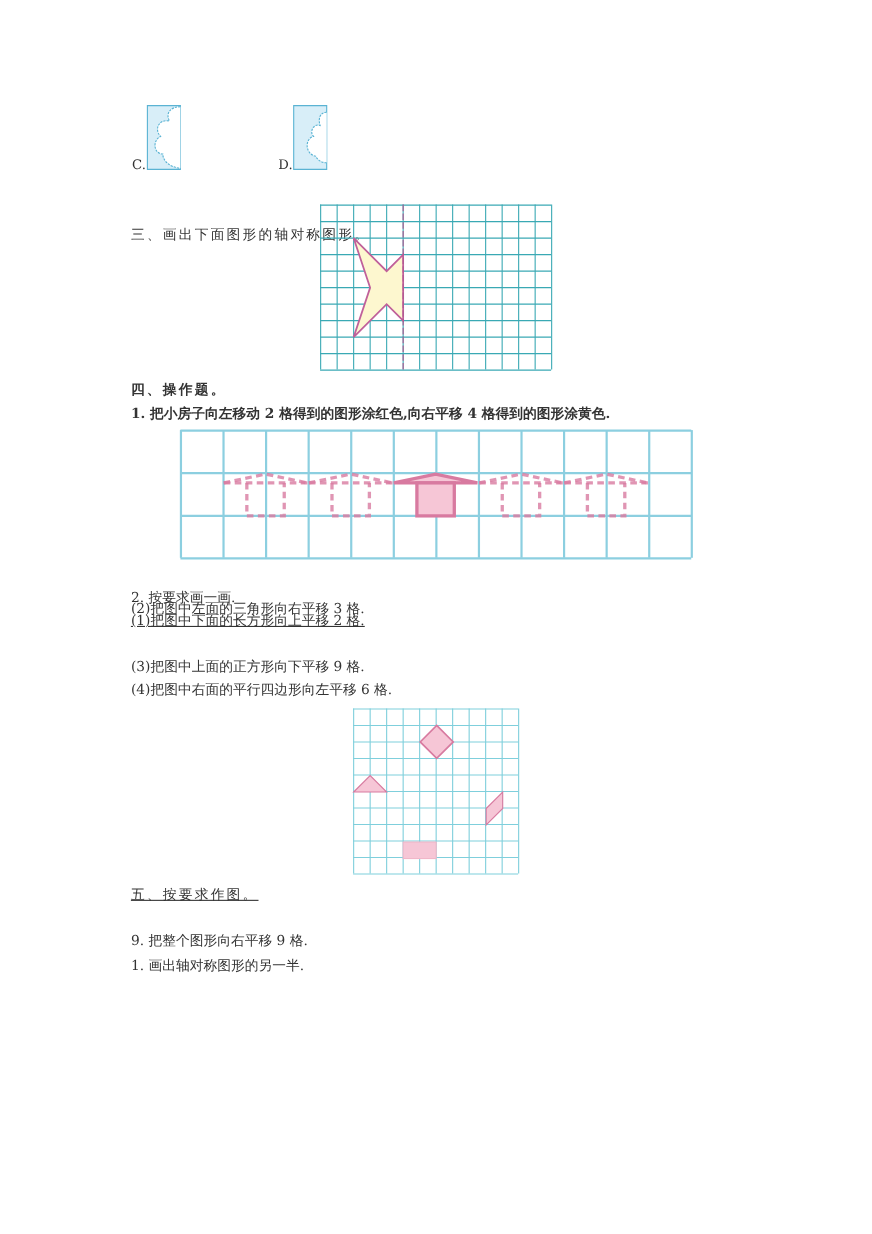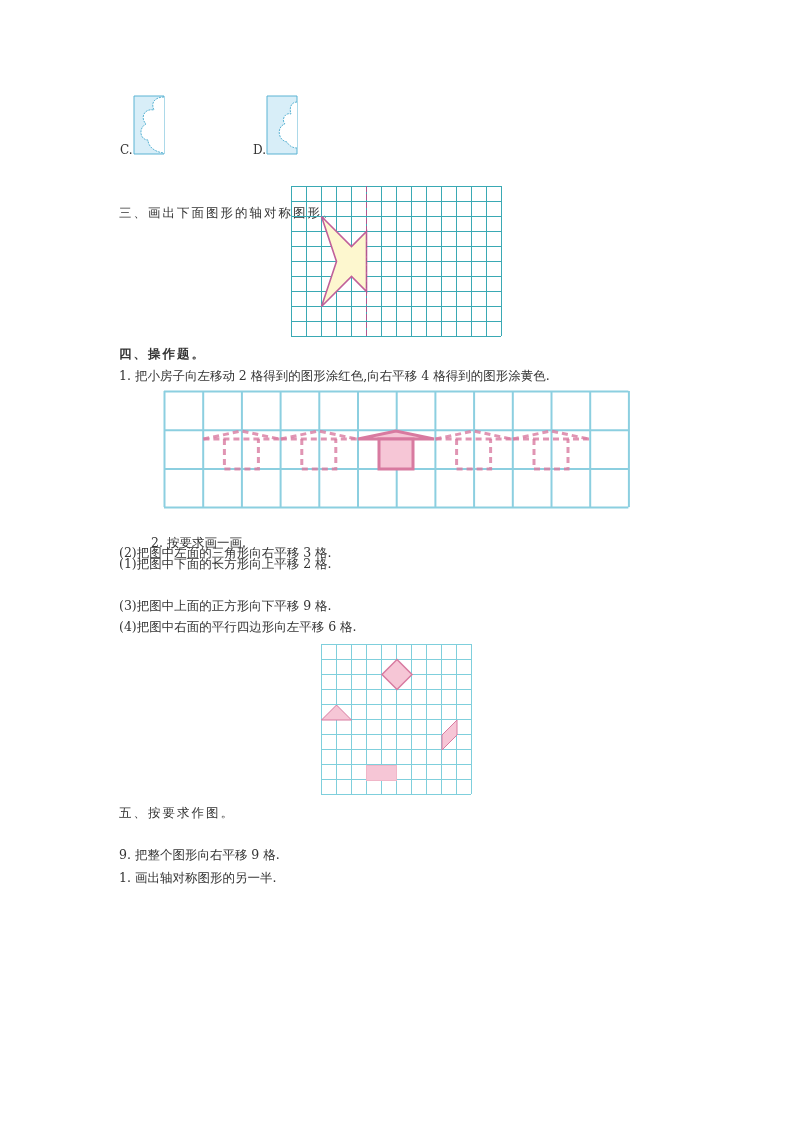--- a/index.html
+++ b/index.html
@@ -53,21 +53,21 @@
       <line x1="0" y1="105.5" x2="210" y2="105.5" stroke="#3aa9b4" stroke-width="1"></line>
       <line x1="0" y1="120.5" x2="210" y2="120.5" stroke="#3aa9b4" stroke-width="1"></line>
       <line x1="0" y1="135.5" x2="210" y2="135.5" stroke="#3aa9b4" stroke-width="1"></line>
       <line x1="0" y1="150.5" x2="210" y2="150.5" stroke="#3aa9b4" stroke-width="1"></line>
     </g>
     <polygon points="30.5,30.5 60.5,60.5 75.5,45.5 75.5,105.5 60.5,90.5 30.5,120.5 45.5,75.5" fill="#fdf7cf" stroke="#c0609a" stroke-width="1.6"></polygon>
     <line x1="75.5" y1="0" x2="75.5" y2="150" stroke="#b0588f" stroke-width="1" stroke-dasharray="6,2"></line>
   </svg>
 
 <div class="txt" style="left:119px;top:346px;letter-spacing:2px;font-weight:bold;">四、操作题。</div>
-<div class="txt" style="left:119px;top:368px;">1. 把小房子向左移动 2 格得到的图形涂红色,向右平移 4 格得到的图形涂黄色.</div>
+<div class="txt" style="left:119px;top:368px;font-weight:bold;">1. 把小房子向左移动 2 格得到的图形涂红色,向右平移 4 格得到的图形涂黄色.</div>
 
 <svg id="grid4" style="left:164px;top:391px;" width="465" height="117">
     <g>
       <line x1="0.5" y1="0" x2="0.5" y2="116.10000000000001" stroke="#8ccfe0" stroke-width="2"></line>
       <line x1="39.2" y1="0" x2="39.2" y2="116.10000000000001" stroke="#8ccfe0" stroke-width="2"></line>
       <line x1="77.9" y1="0" x2="77.9" y2="116.10000000000001" stroke="#8ccfe0" stroke-width="2"></line>
       <line x1="116.60000000000001" y1="0" x2="116.60000000000001" y2="116.10000000000001" stroke="#8ccfe0" stroke-width="2"></line>
       <line x1="155.3" y1="0" x2="155.3" y2="116.10000000000001" stroke="#8ccfe0" stroke-width="2"></line>
       <line x1="194" y1="0" x2="194" y2="116.10000000000001" stroke="#8ccfe0" stroke-width="2"></line>
       <line x1="232.70000000000002" y1="0" x2="232.70000000000002" y2="116.10000000000001" stroke="#8ccfe0" stroke-width="2"></line>
@@ -101,22 +101,22 @@
       <polyline points="349,48 387,40 425,48" stroke="#d87aa0" stroke-width="3" fill="none" stroke-dasharray="6,4" opacity="0.8"></polyline>
       <line x1="349" y1="48" x2="425" y2="48" stroke="#d87aa0" stroke-width="3" fill="none" stroke-dasharray="6,4" opacity="0.8"></line>
       <polyline points="370,48 370,78 404,78 404,48" stroke="#d87aa0" stroke-width="3" fill="none" stroke-dasharray="6,4" opacity="0.8"></polyline>
     </g>
     <g>
       <polygon points="194,48 232,40 270,48" fill="#f6c6d6" stroke="#d87aa0" stroke-width="3"></polygon>
       <rect x="215" y="48" width="34" height="30" fill="#f6c6d6" stroke="#d87aa0" stroke-width="3"></rect>
     </g>
   </svg>
 
-<div class="txt" style="left:119px;top:535px;margin-left:32px;">2. 按要求画一画.</div>
-<div class="txt" style="left:119px;top:556px;">(1)把图中下面的长方形向上平移 2 格.</div>
+<div class="txt" style="left:119px;top:535px;">2. 按要求画一画.</div>
+<div class="txt" style="left:119px;top:556px;text-decoration:underline;">(1)把图中下面的长方形向上平移 2 格.</div>
 <div class="txt" style="left:119px;top:545px;">(2)把图中左面的三角形向右平移 3 格.</div>
 <div class="txt" style="left:119px;top:598px;">(3)把图中上面的正方形向下平移 9 格.</div>
 <div class="txt" style="left:119px;top:619px;text-align:center;">(4)把图中右面的平行四边形向左平移 6 格.</div>
 
 <svg id="grid5" style="left:321px;top:644px;" width="151" height="151">
     <g>
       <line x1="0.5" y1="0" x2="0.5" y2="150" stroke="#7fcfdc" stroke-width="1"></line>
       <line x1="15.5" y1="0" x2="15.5" y2="150" stroke="#7fcfdc" stroke-width="1"></line>
       <line x1="30.5" y1="0" x2="30.5" y2="150" stroke="#7fcfdc" stroke-width="1"></line>
       <line x1="45.5" y1="0" x2="45.5" y2="150" stroke="#7fcfdc" stroke-width="1"></line>
@@ -138,15 +138,15 @@
       <line x1="0" y1="120.5" x2="150" y2="120.5" stroke="#7fcfdc" stroke-width="1"></line>
       <line x1="0" y1="135.5" x2="150" y2="135.5" stroke="#7fcfdc" stroke-width="1"></line>
       <line x1="0" y1="150.5" x2="150" y2="150.5" stroke="#7fcfdc" stroke-width="1"></line>
     </g>
     <polygon points="76,15.5 91,30.5 76,45.5 61,30.5" fill="#f6c6d6" stroke="#d87aa0" stroke-width="1.5"></polygon>
     <polygon points="0.5,76 15.5,61 30.5,76" fill="#f6c6d6" stroke="#d87aa0" stroke-width="1"></polygon>
     <polygon points="121,91 136,76 136,91 121,106" fill="#f6c6d6" stroke="#d87aa0" stroke-width="1"></polygon>
     <rect x="45.5" y="121.5" width="30" height="15" fill="#f6c6d6" stroke="#f0b6c8" stroke-width="1"></rect>
   </svg>
 
-<div class="txt" style="left:119px;top:805px;letter-spacing:2px;">五、按要求作图。</div>
+<div class="txt" style="left:119px;top:805px;letter-spacing:2px;text-decoration:underline;">五、按要求作图。</div>
 <div class="txt" style="left:119px;top:826px;margin-top:44px;">1. 画出轴对称图形的另一半.</div>
 <div class="txt" style="left:119px;top:847px;">9. 把整个图形向右平移 9 格.</div>
 
 </body></html>

